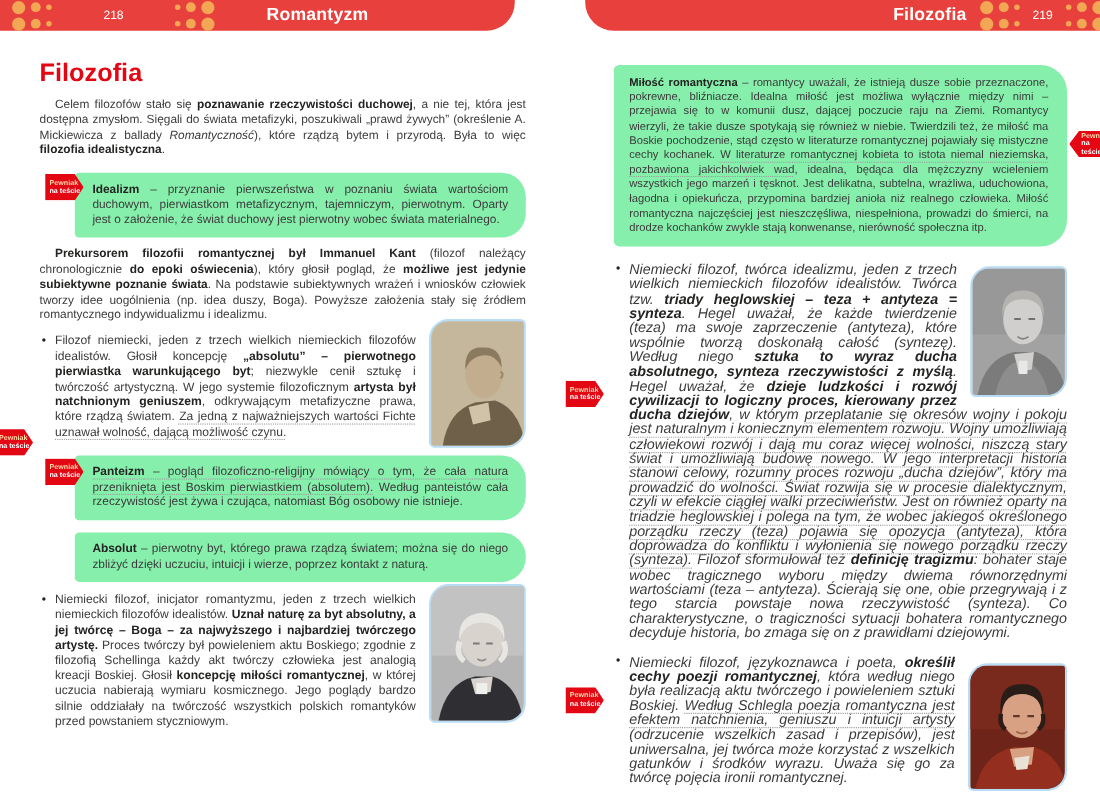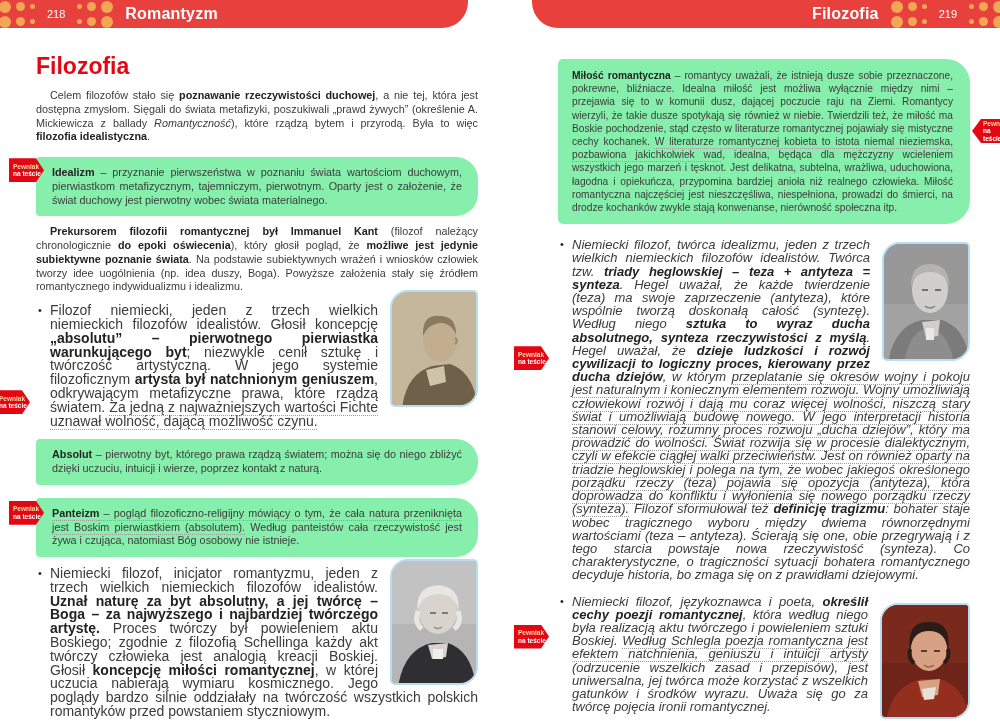--- a/index.html
+++ b/index.html
@@ -4,21 +4,21 @@
 <style>
   * { margin:0; padding:0; box-sizing:border-box; }
   html,body { background:#ffffff; }
   #spread {
     position:relative; width:1000px; height:721px; overflow:hidden;
     background:#ffffff; font-family:"Liberation Sans", sans-serif; color:#3b3b3a;
   }
 
   
   .hdr { position:absolute; top:0; height:28px; background:#e8403c; display:flex; align-items:center; }
-  .hdr-left  { left:0;  width:468px; border-radius:0 0 26px 0; padding-left:4px; }
+  .hdr-left  { left:0;  width:468px; border-radius:0 0 26px 0; padding-left:16px;gap:35px; }
   .hdr-right { left:532px; width:468px; border-radius:0 0 0 26px; justify-content:flex-end; }
   .hdr .sec-label { color:#fff; font-weight:bold; font-size:16px; letter-spacing:.2px; }
   .hdr .pg-num    { color:#fff; font-size:11px; }
   .dots { display:grid; grid-template-columns:repeat(3,auto); grid-auto-rows:auto; column-gap:5px; row-gap:3px; align-items:center; justify-items:center; }
   .dots i { display:block; border-radius:50%; background:#f3a653; }
   .dots .d1 { width:12px; height:12px; }
   .dots .d2 { width:9px;  height:9px;  }
   .dots .d3 { width:5px;  height:5px;  }
   .hdr-left  .dots.first { margin-left:-5px; }
   .hdr-right .dots.last  { margin-right:-5px; }
@@ -30,32 +30,32 @@
   .page-r { left:530px; width:452px; padding:0 12px 0 28px; }
 
   .page-title { color:#e30613; font-size:23px; font-weight:bold; margin:25px 0 0 0; }
 
   .body-p { font-size:10.8px; line-height:13.8px; text-align:justify; }
   .indent { text-indent:14px; }
   .page-l .mt1 { margin-top:9px; }
 
   .box { background:#86efac; border-radius:4px 22px 22px 4px; padding:9px 16px;
          font-size:10.8px; line-height:13.7px; text-align:justify; position:relative; }
-  .page-l .box { margin-top:13px; }
+  .page-l .box { margin-top:13px;margin-left:32px; }
   .page-r .box { margin-top:31px; font-size:10.2px; line-height:13.2px; border-radius:5px 24px 24px 5px; padding:10px 17px 10px 14px; }
 
   .sb { font-weight:bold; color:#232322; }
   .si { font-style:italic; }
   .sd { text-decoration-line:underline; text-decoration-style:dotted; text-decoration-color:#9b9b9b; text-decoration-thickness:1px; text-underline-offset:2.5px; }
 
   
   .phil { position:relative; padding-left:14px; margin-top:10px; }
   .phil .bullet { position:absolute; left:2px; top:0; font-size:11px; color:#232322; }
   .phil-head { font-weight:bold; font-size:11px; color:#232322; letter-spacing:.1px; }
-  .phil-body { font-size:14px; line-height:13.8px; text-align:justify; margin-top:1px; }
+  .phil-body { font-size:11px; line-height:13.8px; text-align:justify; margin-top:1px; }
   .page-r .phil { margin-top:12px; }
   .page-r .phil-head { font-size:10.6px; }
   .page-r .phil-body { font-size:13px; line-height:13.2px;font-style:italic; }
 
   .portrait { float:right; border:2px solid #b9dcf5; border-radius:18px 5px 18px 5px;
               overflow:hidden; margin:2px 0 5px 12px; background:#ccc; }
   .portrait svg { display:block; }
   .pt-fichte   { width:88px; height:117px; margin-top:-14px; }
   .pt-schelling{ width:88px; height:126px; margin-top:-8px; }
   .pt-hegel    { width:88px; height:119px; margin-top:4px; }
@@ -152,30 +152,30 @@
           <path d="M10 117 Q14 82 40 74 L58 72 Q82 80 86 117 Z" fill="#6f6049"></path>
           <path d="M34 78 L52 74 L54 90 L38 94 Z" fill="#cfc3a8"></path>
           <ellipse cx="48" cy="48" rx="17" ry="22" fill="#c2ae8e"></ellipse>
           <path d="M31 44 Q30 22 48 24 Q64 24 64 42 Q58 30 48 31 Q36 32 31 44Z" fill="#8a7a60"></path>
           <path d="M63 46 q4 2 0 6" fill="none" stroke="#9c8a6d" stroke-width="2"></path>
         </svg>
       </div>
       <p class="phil-body"><span>Filozof niemiecki, jeden z trzech wielkich niemieckich filozofów idealistów. Głosił koncepcję </span><span class="sb">„absolutu” – pierwotnego pierwiastka warunkującego byt</span><span>; niezwykle cenił sztukę i twórczość artystyczną. W jego systemie filozoficznym </span><span class="sb">artysta był natchnionym geniuszem</span><span>, odkrywającym metafizyczne prawa, które rządzą światem. </span><span class="sd">Za jedną z najważniejszych wartości Fichte uznawał wolność, dającą możliwość czynu.</span></p>
     </div>
 
+    <div class="box">
+      <div class="tab point-r tab-panteizm">
+        <span class="l1">Pewniak</span>
+        <span class="l2">na teście</span>
+      </div>
+      <span><span class="sb sd">Panteizm</span><span class="sd"> – pogląd filozoficzno-religijny mówiący o tym, że cała natura przeniknięta jest Boskim pierwiastkiem (absolutem).</span><span> Według panteistów cała rzeczywistość jest żywa i czująca, natomiast Bóg osobowy nie istnieje.</span></span>
+    </div>
+
     <div class="box" style="margin-top:11px;">
       <span><span class="sb">Absolut</span><span> – pierwotny byt, którego prawa rządzą światem; można się do niego zbliżyć dzięki uczuciu, intuicji i wierze, poprzez kontakt z naturą.</span></span>
-    </div>
-
-    <div class="box">
-      <div class="tab point-r tab-panteizm">
-        <span class="l1">Pewniak</span>
-        <span class="l2">na teście</span>
-      </div>
-      <span><span class="sb sd">Panteizm</span><span class="sd"> – pogląd filozoficzno-religijny mówiący o tym, że cała natura przeniknięta jest Boskim pierwiastkiem (absolutem).</span><span> Według panteistów cała rzeczywistość jest żywa i czująca, natomiast Bóg osobowy nie istnieje.</span></span>
     </div>
 
     <div class="phil">
       <span class="bullet">•</span>
       <div class="portrait pt-schelling">
         <svg width="88" height="126" viewBox="0 0 88 126">
           <rect width="88" height="126" fill="#b5b5b5"></rect>
           <rect width="88" height="63" fill="#c2c2c2"></rect>
           <path d="M6 126 Q12 88 40 82 L56 82 Q80 90 84 126 Z" fill="#2f2f33"></path>
           <path d="M36 84 L56 82 L54 96 L40 98 Z" fill="#d8d3cc"></path>

